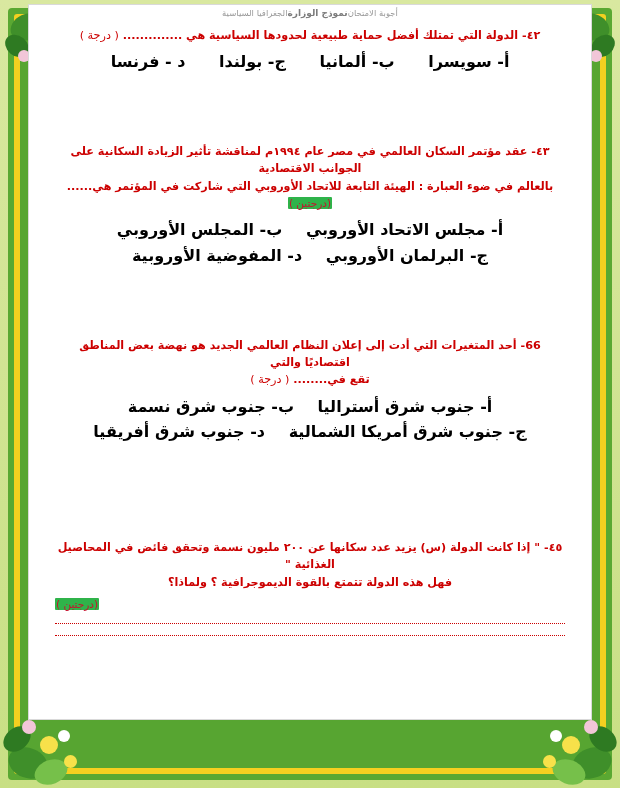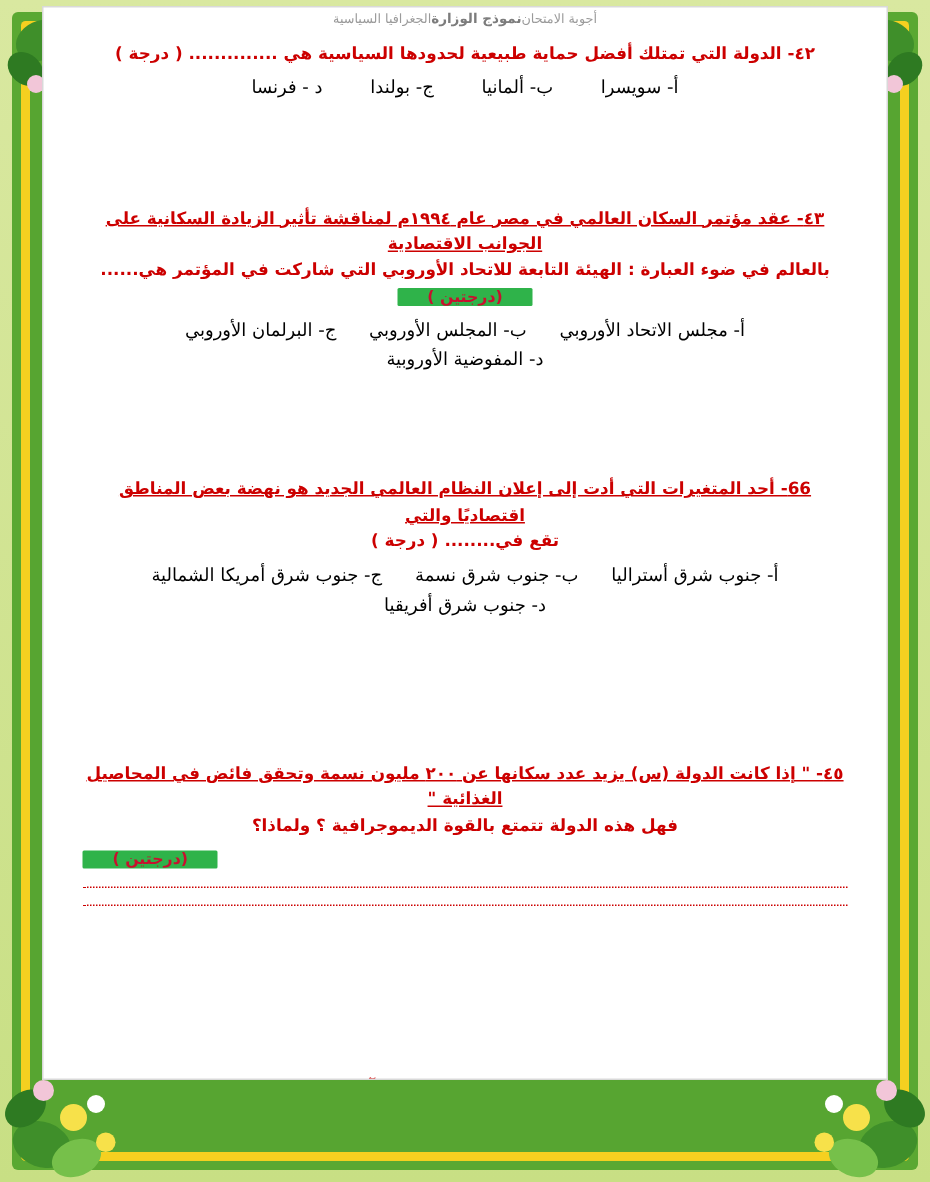--- a/index.html
+++ b/index.html
@@ -85,52 +85,52 @@
   .q{margin-bottom:6px;}
   .q-stem{
     color:#cc0000;
     font-weight:bold;
     font-size:11.2px;
     line-height:1.55;
     text-align:center;
   }
   .mark{
     color:#cc0000;
-    font-weight:bold;
+    font-weight:normal;
     white-space:nowrap;
   }
   .mark.badge{
     background:#2fb34a;
     color:#c8102e;
-    padding:0 20px;
+    padding:0 1px;
     border-radius:1px;
     font-size:10.5px;
   }
   .choices{
     margin-top:5px;
     color:#000;
-    font-size:12px;
-    font-weight:normal;
+    font-size:16px;
+    font-weight:bold;
     text-align:center;
     direction:rtl;
     line-height:1.6;
   }
   .choices span{display:inline-block;margin:0 14px;}
   .choices.narrow span{margin:0 9px;}
 
   .dots{
     border-bottom:1.6px dotted #cc0000;
     height:0;
     margin:11px 0 0 0;
   }
   .spacer-md{height:26px;}
   .spacer-lg{height:46px;}
   .spacer-xl{height:62px;}
 
-  .stem-line{display:block;text-decoration:underline;}
+  .stem-line{display:block;}
   .badge-row{
     text-align:left;
     margin-top:2px;
   }
   .badge-row .mark.badge{display:inline-block;}
 
   .q-title{
     color:#cc0000;
     font-weight:bold;
     font-size:11.2px;

